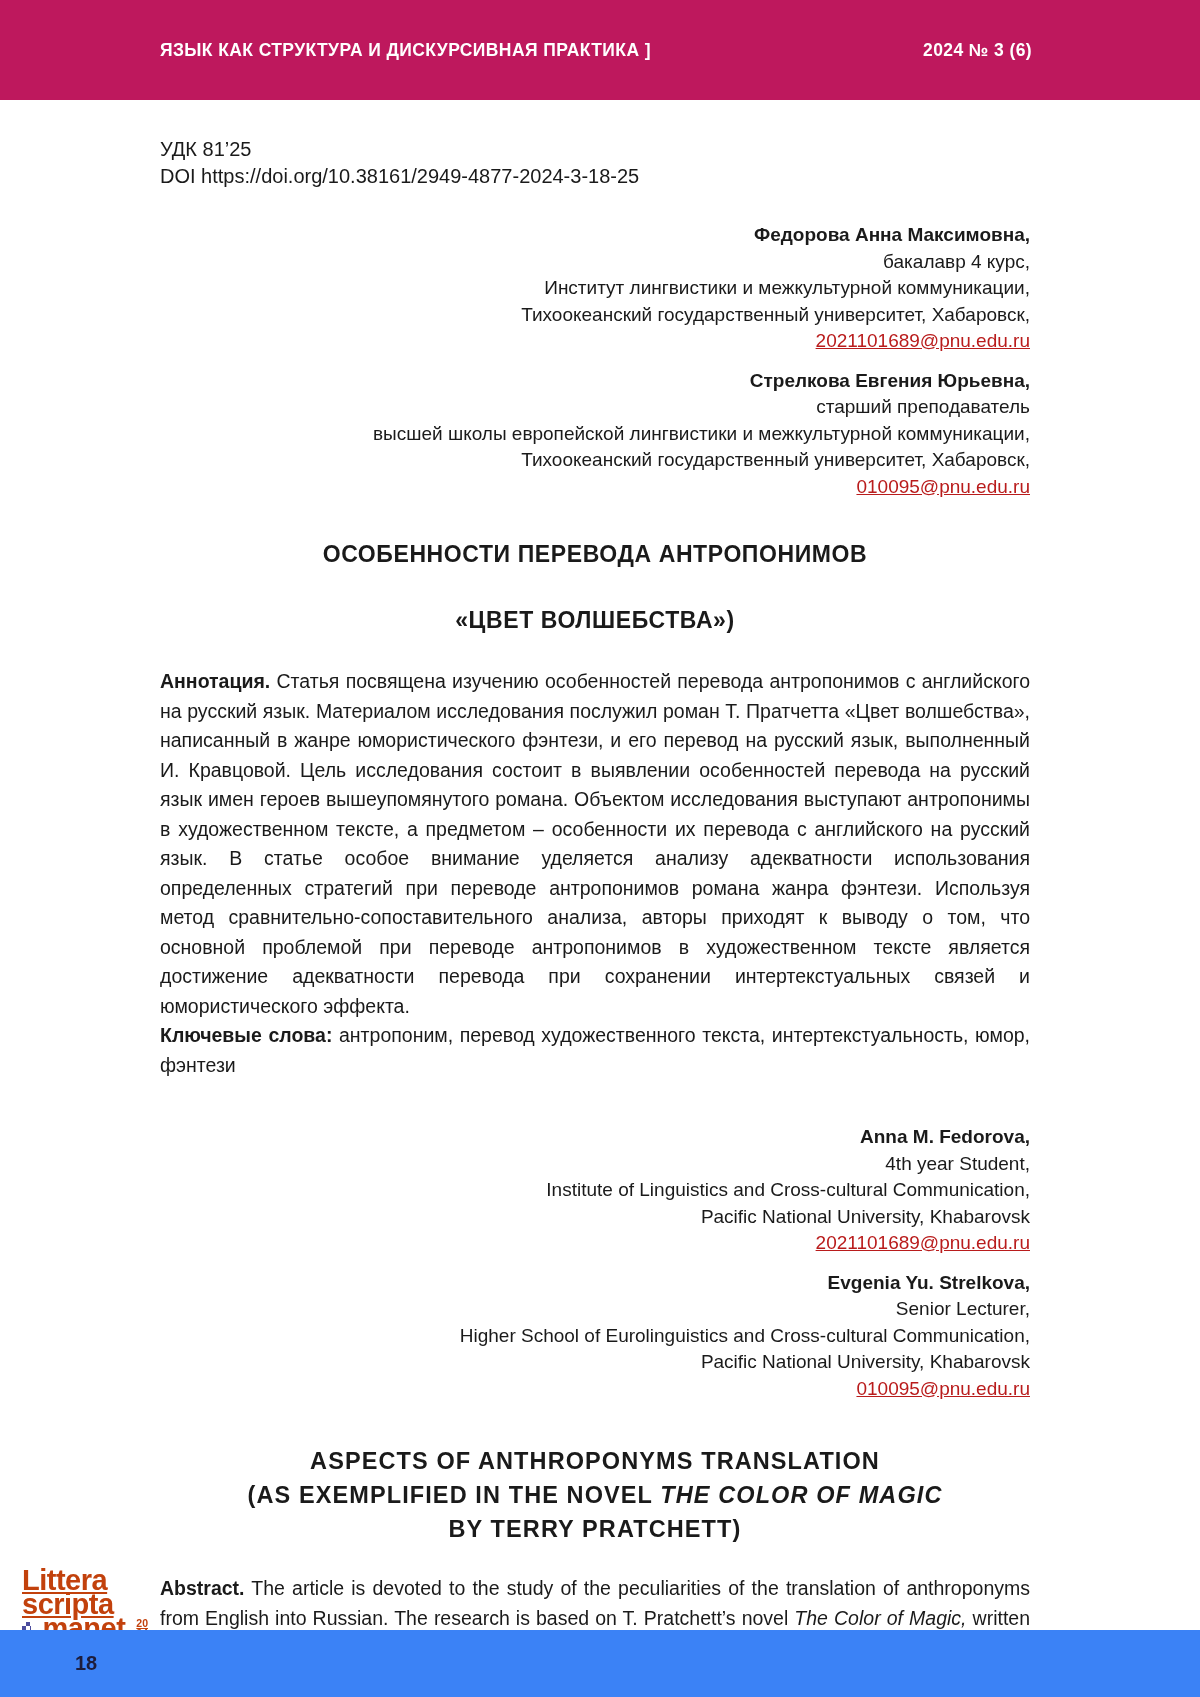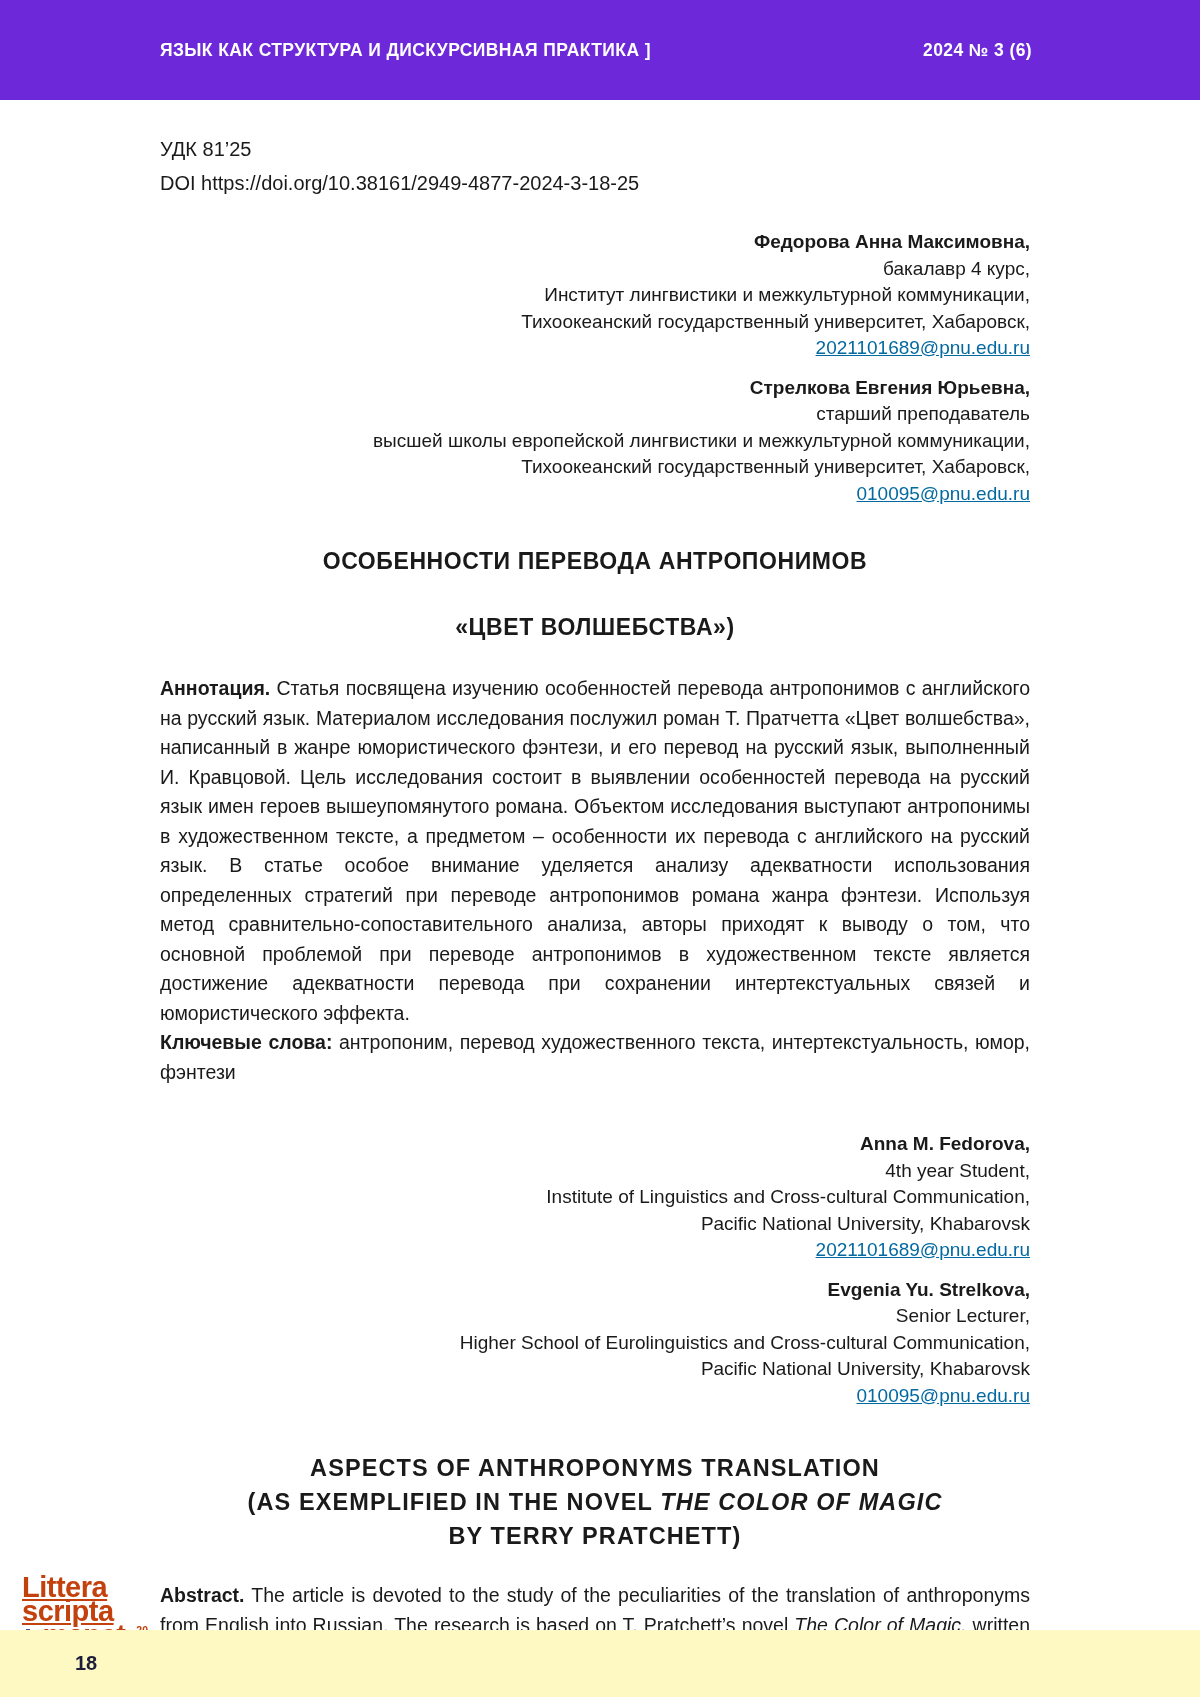--- a/index.html
+++ b/index.html
@@ -12,21 +12,21 @@
     font-family: "Liberation Sans", "DejaVu Sans", sans-serif;
     color: #1a1a1a;
     overflow: hidden;
   }
 
   
   .header-band {
     position: absolute;
     top: 0; left: 0; right: 0;
     height: 100px;
-    background: #6d28d9;
+    background: #be185d;
     color: #ffffff;
     display: flex;
     align-items: center;
     justify-content: space-between;
     padding: 0 168px 0 160px;
   }
   .header-band .journal-title {
     font-size: 17.5px;
     font-weight: bold;
     letter-spacing: 0.4px;
@@ -40,37 +40,37 @@
 
   
   .content {
     position: absolute;
     top: 100px; left: 0; right: 0;
     padding: 38px 170px 0 160px;
   }
 
   .udk-line {
     font-size: 20px;
-    margin: 0 0 11px 0;
+    margin: 0 0 4px 0;
   }
   .doi-line {
     font-size: 20px;
     margin: 0 0 34px 0;
   }
 
   .authors-block {
     text-align: right;
     font-size: 19px;
     line-height: 26.5px;
   }
   .authors-block .author-name { font-weight: bold; }
   .author-group { margin-bottom: 13px; }
   .author-group:last-child { margin-bottom: 0; }
   .email-link {
-    color: #0369a1;
+    color: #b91c1c;
     text-decoration: underline;
     cursor: pointer;
   }
 
   .article-title-ru {
     text-align: center;
     font-weight: bold;
     font-size: 23px;
     line-height: 33px;
     letter-spacing: 0.6px;
@@ -151,21 +151,21 @@
     font-style: italic;
     font-size: 19.5px;
     margin-top: 28px;
   }
 
   
   .footer-band {
     position: absolute;
     left: 0; right: 0; bottom: 0;
     height: 67px;
-    background: #fef9c3;
+    background: #3b82f6;
     display: flex;
     align-items: center;
     padding-left: 75px;
   }
   .footer-band .page-number {
     font-size: 20px;
     font-weight: bold;
     color: #1d1d3c;
   }
 </style>

